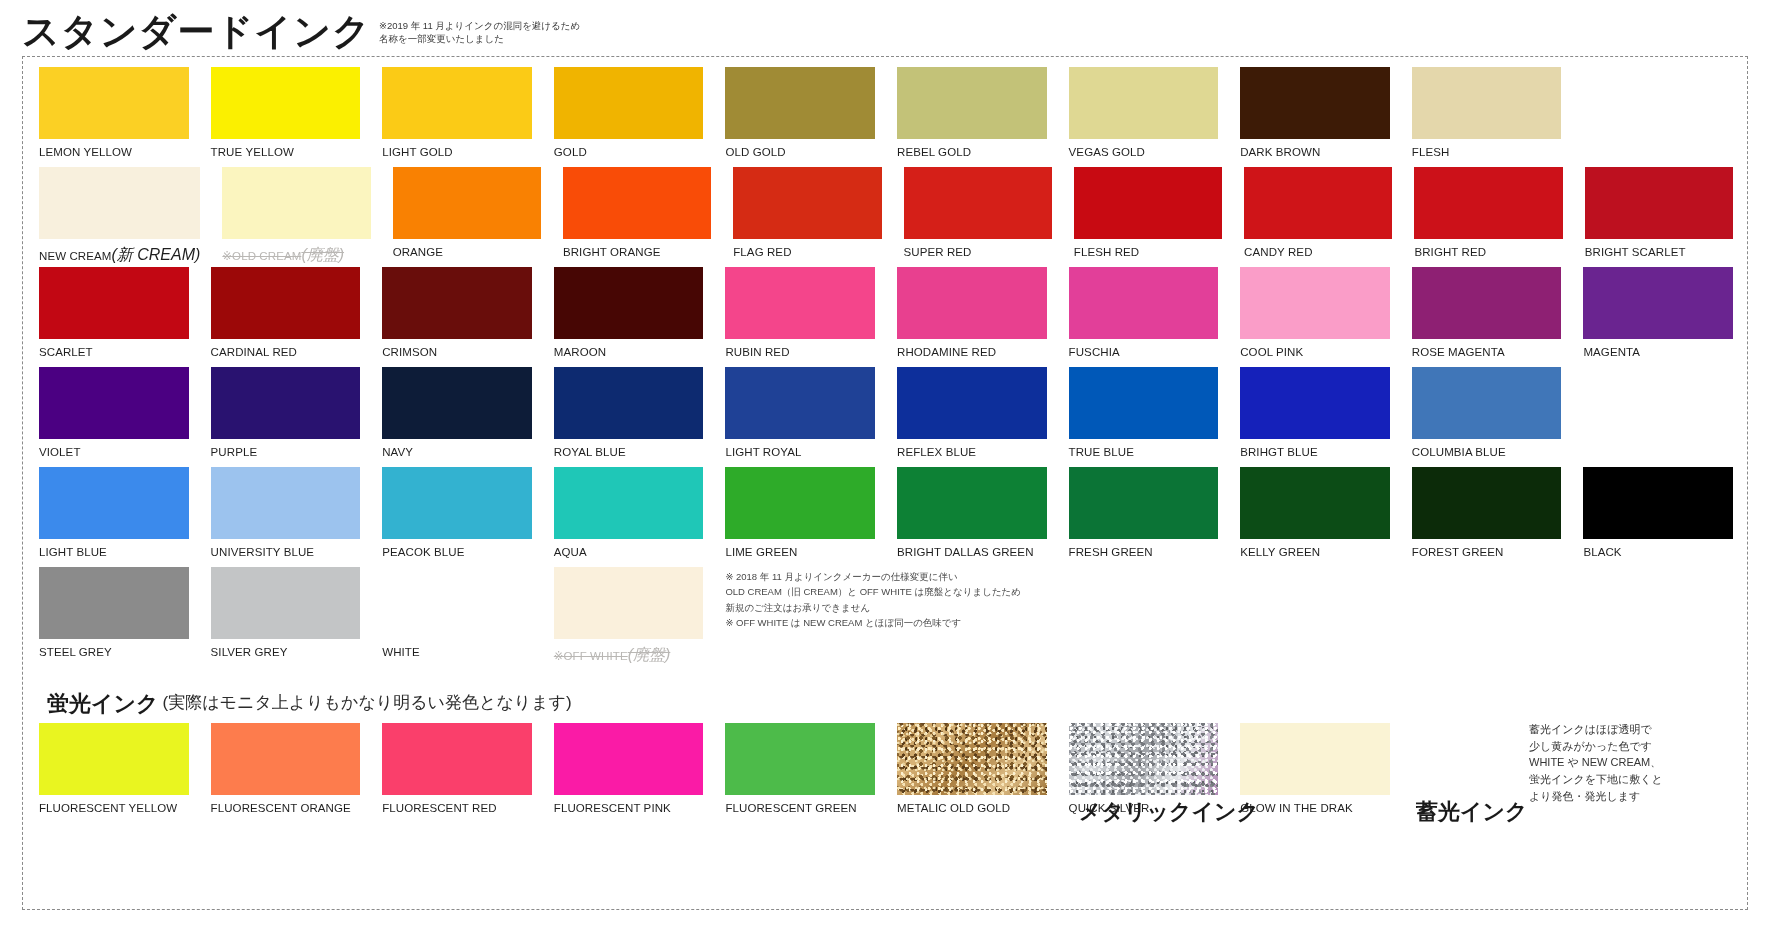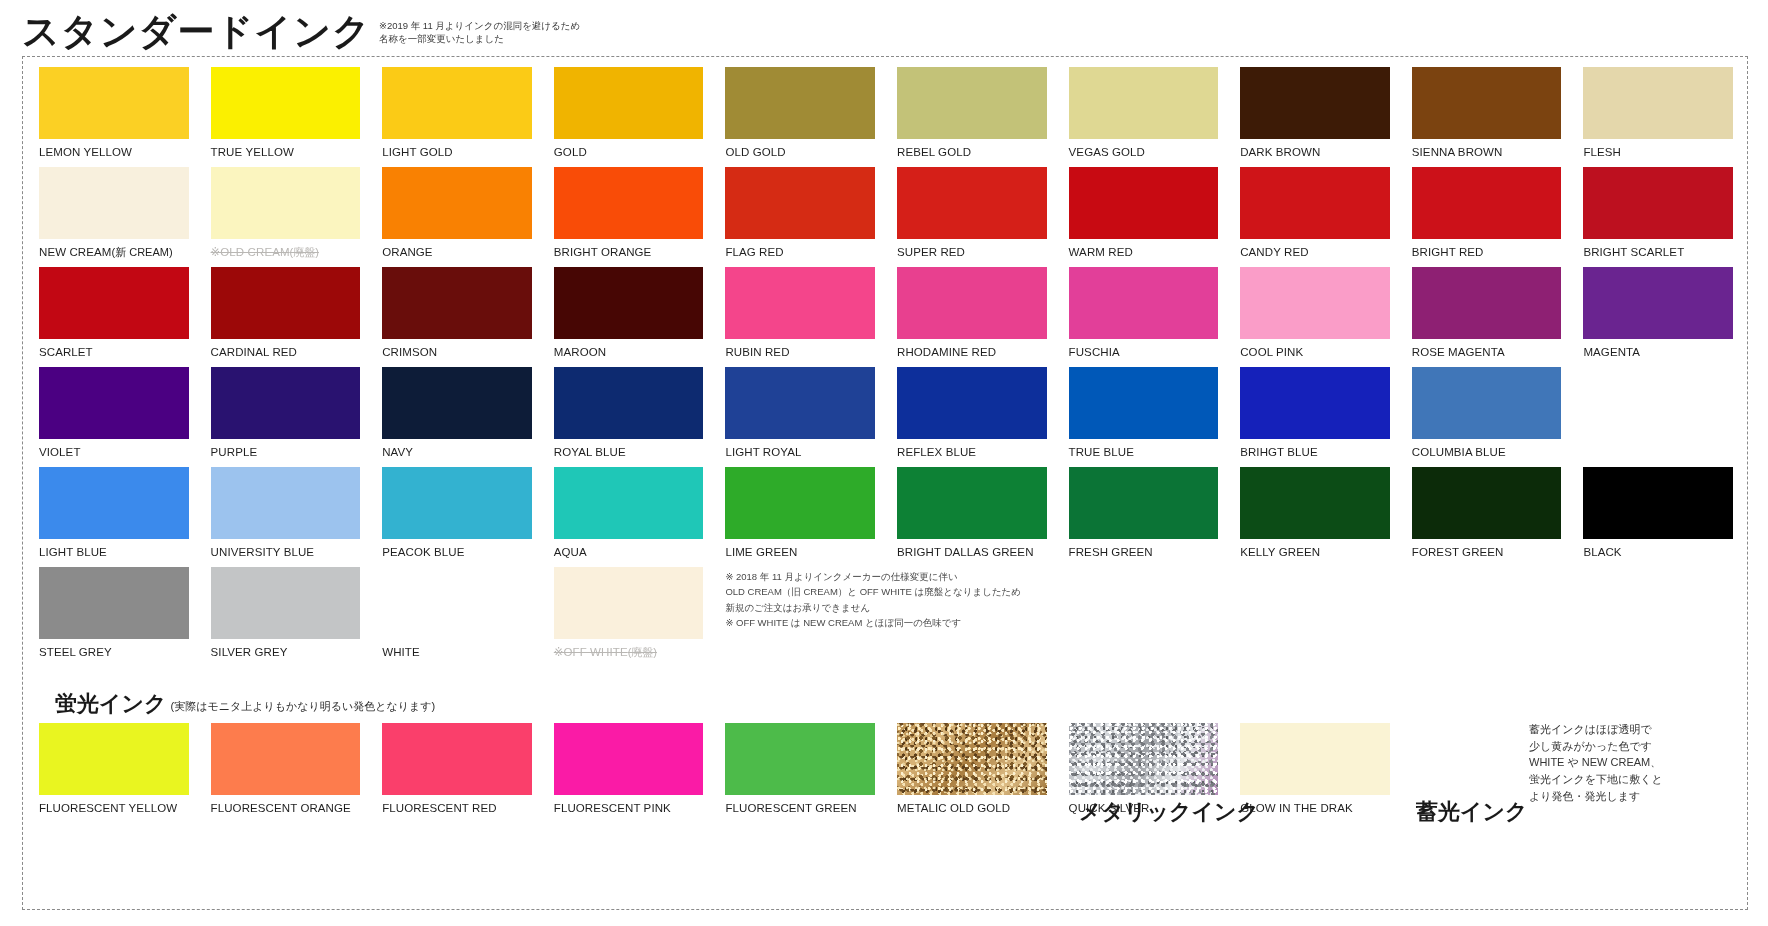--- a/index.html
+++ b/index.html
@@ -68,22 +68,23 @@
   }
   .cell-label {
     font-size: 11.5px;
     color: #1f1f1f;
     letter-spacing: 0.1px;
     white-space: nowrap;
     padding-top: 7px;
     line-height: 1.1;
   }
   .cell-label .jp {
-    font-size: 11px;
+    font-size: 16px;
     letter-spacing: 0;
+    font-style: italic;
   }
   .cell-label.discontinued {
     color: #b9b7b4;
     text-decoration: line-through;
     text-decoration-thickness: 1px;
   }
 
   
   .inline-note {
     position: absolute;
@@ -98,35 +99,34 @@
 
   
   .bottom {
     position: relative;
     margin-top: 14px;
   }
   .sec-heads {
     display: flex;
     align-items: flex-end;
     height: 34px;
-    margin-left: 8px;
   }
   .sec-head {
     display: flex;
     align-items: flex-end;
   }
   .sec-title {
     font-size: 22px;
     font-weight: 700;
     color: #1a1a1a;
     line-height: 1;
     white-space: nowrap;
   }
   .sec-sub {
-    font-size: 11px;
+    font-size: 17px;
     color: #2b2b2b;
     margin-left: 4px;
     margin-bottom: 1px;
     white-space: nowrap;
   }
   .sec-fluoro { margin-left: 8px; }
   .sec-metallic { position: absolute; left: 1040px; bottom: 0; }
   .sec-glow { position: absolute; left: 1377px; bottom: 0; }
 
   .bottom-grid {
@@ -219,24 +219,20 @@
         </div>
         <div class="cell">
           <div class="swatch" style="background: rgb(223, 216, 147);"></div>
           <div class="cell-label">VEGAS GOLD</div>
         </div>
         <div class="cell">
           <div class="swatch" style="background: rgb(61, 27, 6);"></div>
           <div class="cell-label">DARK BROWN</div>
         </div>
         <div class="cell">
-          <div class="swatch" style="background: rgb(123, 67, 16);"></div>
-          <div class="cell-label">SIENNA BROWN</div>
-        </div>
-        <div class="cell">
           <div class="swatch" style="background: rgb(228, 215, 171);"></div>
           <div class="cell-label">FLESH</div>
         </div>
       </div>
       <div class="grid">
         <div class="cell">
           <div class="swatch" style="background: rgb(248, 240, 221);"></div>
           <div class="cell-label">NEW CREAM<span class="jp">(新 CREAM)</span></div>
         </div>
         <div class="cell">
@@ -254,21 +250,21 @@
         <div class="cell">
           <div class="swatch" style="background: rgb(213, 43, 20);"></div>
           <div class="cell-label">FLAG RED</div>
         </div>
         <div class="cell">
           <div class="swatch" style="background: rgb(213, 31, 24);"></div>
           <div class="cell-label">SUPER RED</div>
         </div>
         <div class="cell">
           <div class="swatch" style="background: rgb(200, 10, 18);"></div>
-          <div class="cell-label">WARM RED</div>
+          <div class="cell-label">FLESH RED</div>
         </div>
         <div class="cell">
           <div class="swatch" style="background: rgb(207, 20, 24);"></div>
           <div class="cell-label">CANDY RED</div>
         </div>
         <div class="cell">
           <div class="swatch" style="background: rgb(204, 17, 25);"></div>
           <div class="cell-label">BRIGHT RED</div>
         </div>
         <div class="cell">

